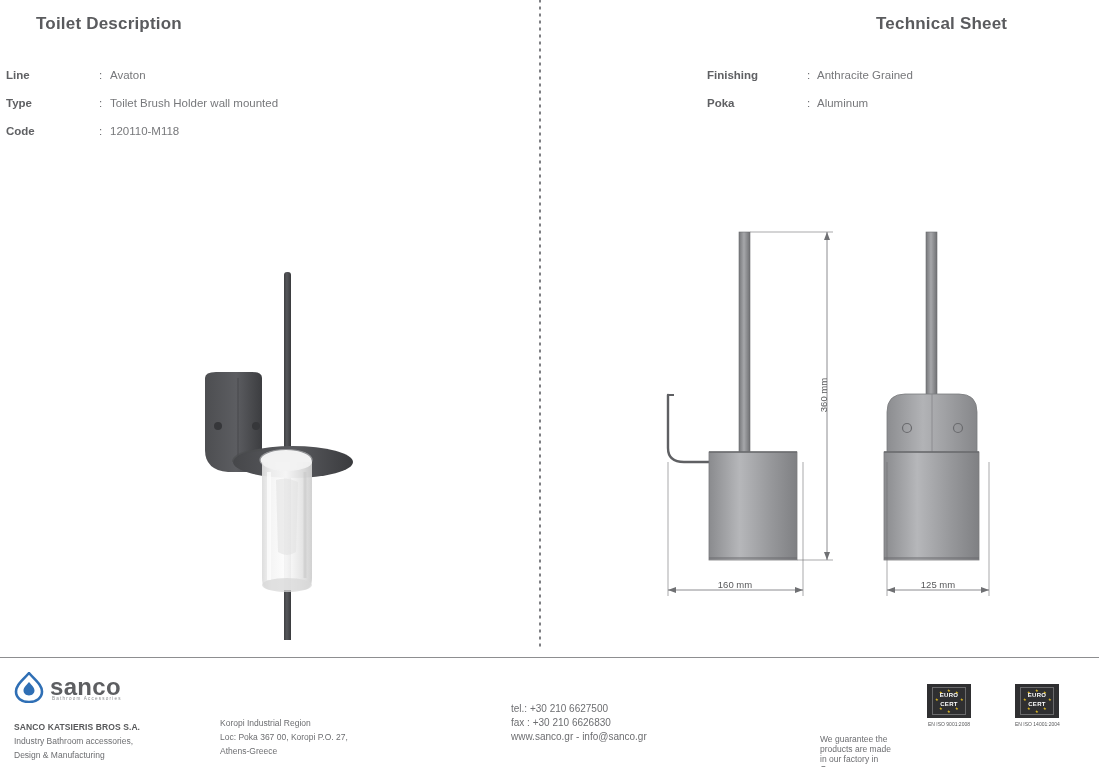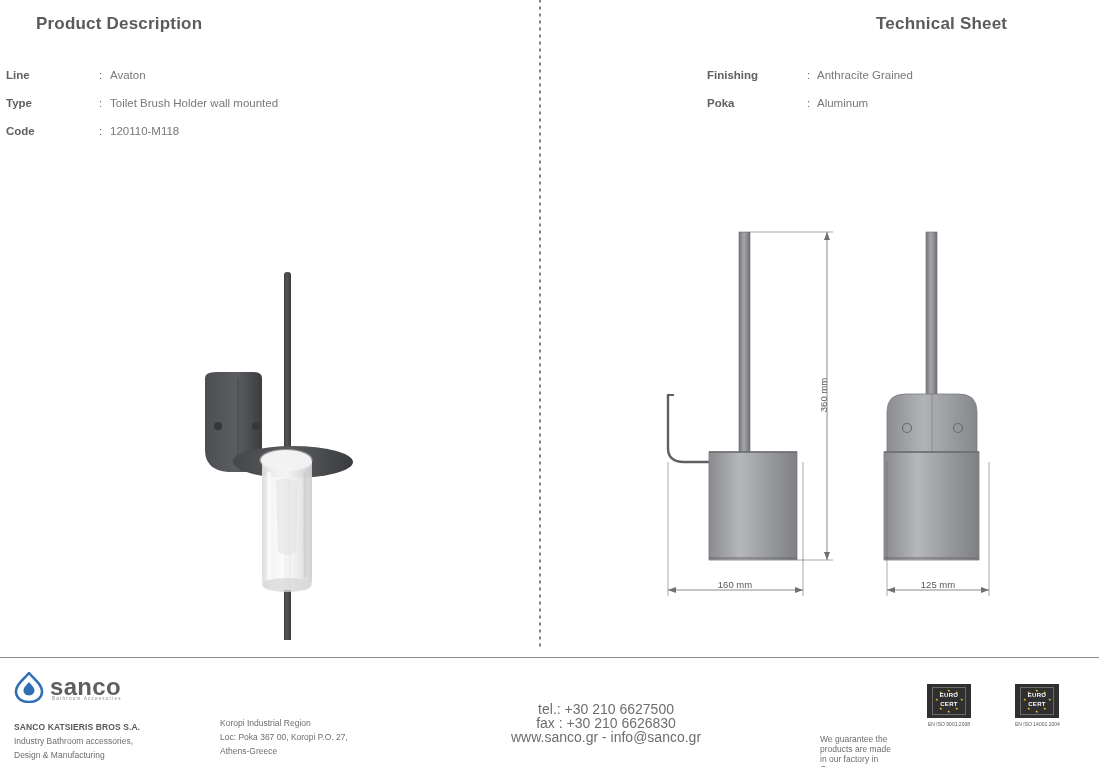--- a/index.html
+++ b/index.html
@@ -112,21 +112,21 @@
     position: absolute; left: 6px; top: 62px;
     font-size: 8.5px; color: #6d6e71; line-height: 14px;
   }
 
   .addr {
     position: absolute; left: 220px; top: 48px;
     font-size: 8.5px; color: #6d6e71; line-height: 14px; margin-top: 10px;
   }
   .contact {
     position: absolute; left: 511px; top: 44px;
-    font-size: 14px; color: #6d6e71; line-height: 14px; text-align: center;
+    font-size: 10px; color: #6d6e71; line-height: 14px;
   }
   .guarantee {
     position: absolute; left: 820px; top: 76px;
     font-size: 8.5px; color: #6d6e71;
   }
 
   .cert { position: absolute; width: 44px; }
   .cert-box {
     width: 44px; height: 34px;
     background: #2f2f31;
@@ -157,21 +157,21 @@
     font-size: 9.5px; fill: #58595b;
     font-family: "Liberation Sans", sans-serif;
   }
 </style>
 </head>
 <body>
 
 <div class="page">
 
   <div class="left">
-    <div class="sec-title">Product Description</div>
+    <div class="sec-title">Toilet Description</div>
 
     <div class="row l-row" id="l-row-1">
       <span class="lbl">Line</span>
       <span class="colon">:</span>
       <span class="val">Avaton</span>
     </div>
     <div class="row l-row" id="l-row-2">
       <span class="lbl">Type</span>
       <span class="colon">:</span>
       <span class="val">Toilet Brush Holder wall mounted</span>

